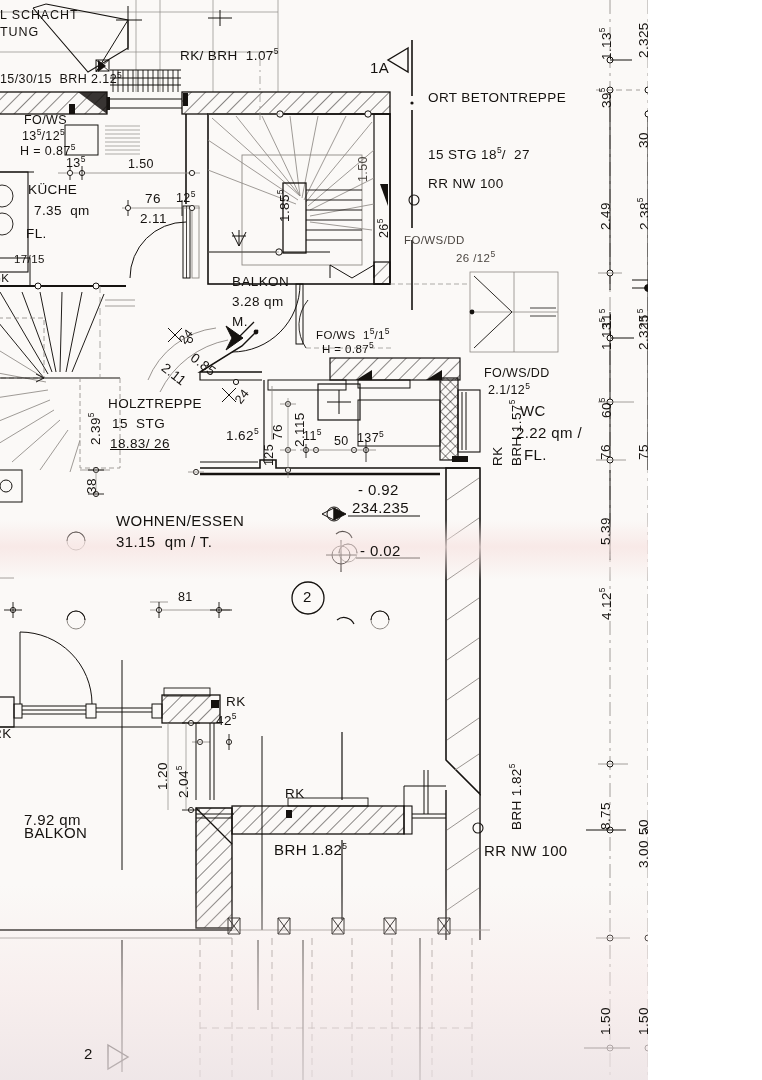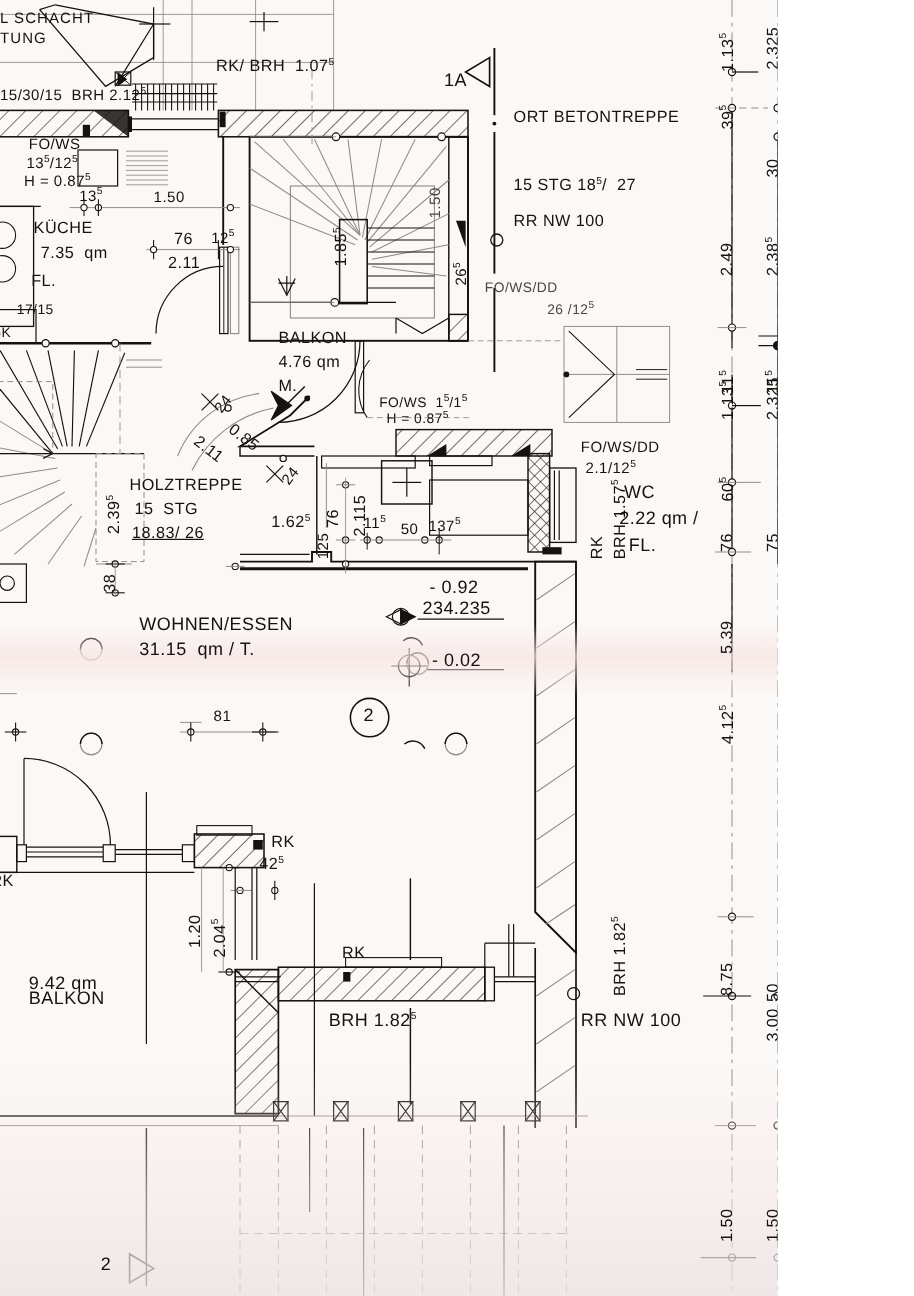--- a/index.html
+++ b/index.html
@@ -647,21 +647,21 @@
   <div class="lbl t11" style="left:428px;top:110px;margin-top:36px;"><span>15 STG 18</span><span class="sup">5</span><span>/  27</span></div>
   <div class="lbl t11" style="left:428px;top:176px;">RR NW 100</div>
   <div class="lbl t9 fade" style="left:404px;top:234px;">FO/WS/DD</div>
   <div class="lbl t9 fade" style="left:432px;top:250px;margin-left:24px;"><span>26 /12</span><span class="sup">5</span></div>
 
   <div class="lbl t11 rot90" style="left:276px;top:222px;"><span>1.85</span><span class="sup">5</span></div>
   <div class="lbl t10 rot90 fade" style="left:356px;top:182px;">1.50</div>
   <div class="lbl t10 rot90" style="left:376px;top:238px;"><span>26</span><span class="sup">5</span></div>
 
   <div class="lbl t11" style="left:232px;top:274px;">BALKON</div>
-  <div class="lbl t11" style="left:232px;top:294px;">4.76 qm</div>
+  <div class="lbl t11" style="left:232px;top:294px;">3.28 qm</div>
   <div class="lbl t11" style="left:232px;top:314px;">M.</div>
 
   <div class="lbl t9" style="left:316px;top:327px;"><span>FO/WS  1</span><span class="sup">5</span><span>/1</span><span class="sup">5</span></div>
   <div class="lbl t9" style="left:322px;top:341px;"><span>H = 0.87</span><span class="sup">5</span></div>
 
   <div class="lbl t10" style="left:484px;top:366px;">FO/WS/DD</div>
   <div class="lbl t10" style="left:488px;top:382px;"><span>2.1/12</span><span class="sup">5</span></div>
 
   <div class="lbl t12" style="left:520px;top:403px;">WC</div>
   <div class="lbl t12" style="left:516px;top:425px;">2.22 qm /</div>
@@ -691,21 +691,21 @@
   <div class="lbl t12" style="left:358px;top:482px;">- 0.92</div>
   <div class="lbl t12" style="left:352px;top:500px;">234.235</div>
   <div class="lbl t12" style="left:360px;top:543px;">- 0.02</div>
   <div class="lbl t12" style="left:303px;top:589px;">2</div>
 
   <div class="lbl t12" style="left:116px;top:513px;">WOHNEN/ESSEN</div>
   <div class="lbl t12" style="left:116px;top:534px;">31.15  qm / T.</div>
 
   <div class="lbl t10" style="left:178px;top:590px;">81</div>
   <div class="lbl t12" style="left:24px;top:825px;">BALKON</div>
-  <div class="lbl t12" style="left:24px;top:812px;">9.42 qm</div>
+  <div class="lbl t12" style="left:24px;top:812px;">7.92 qm</div>
   <div class="lbl t11" style="left:-8px;top:726px;">RK</div>
   <div class="lbl t11" style="left:226px;top:694px;">RK</div>
   <div class="lbl t11 rot90" style="left:155px;top:790px;">1.20</div>
   <div class="lbl t11 rot90" style="left:175px;top:798px;"><span>2.04</span><span class="sup">5</span></div>
   <div class="lbl t11" style="left:216px;top:712px;"><span>42</span><span class="sup">5</span></div>
 
   <div class="lbl t11" style="left:285px;top:786px;">RK</div>
   <div class="lbl t12" style="left:274px;top:842px;"><span>BRH 1.82</span><span class="sup">5</span></div>
   <div class="lbl t11 rot90" style="left:508px;top:830px;"><span>BRH 1.82</span><span class="sup">5</span></div>
   <div class="lbl t12" style="left:484px;top:843px;">RR NW 100</div>

